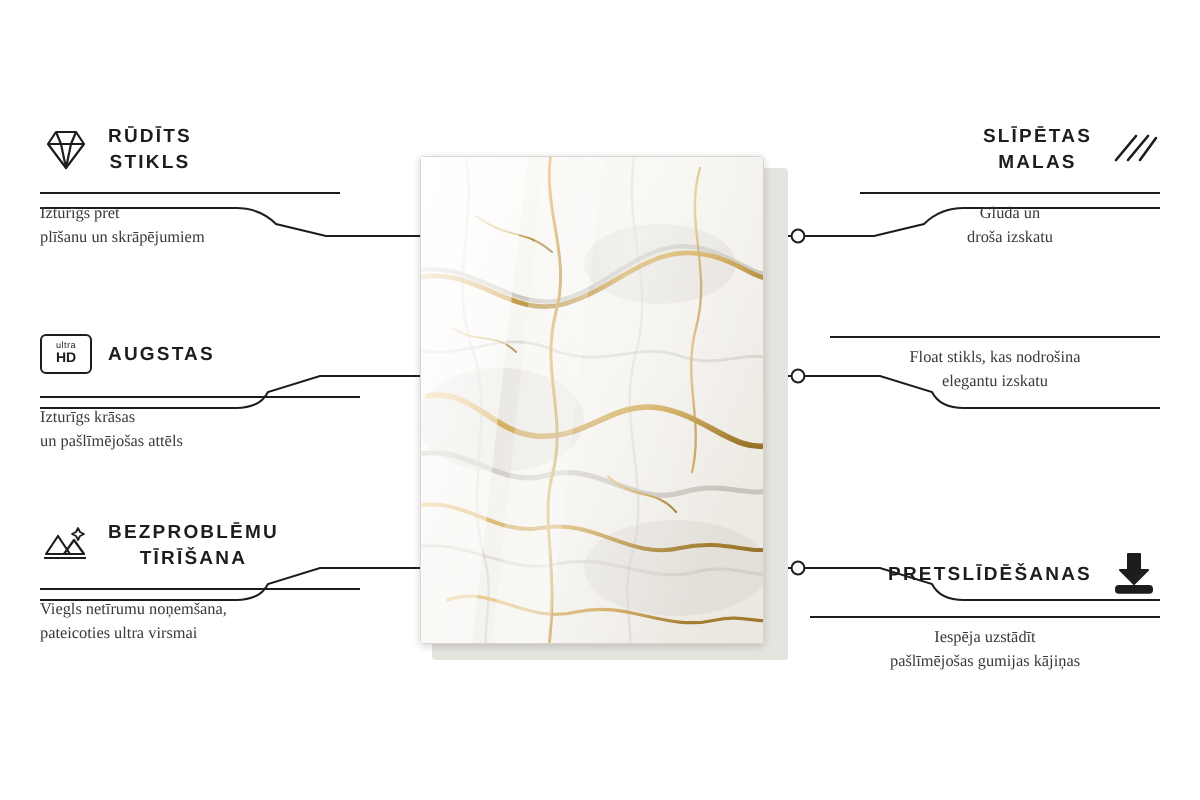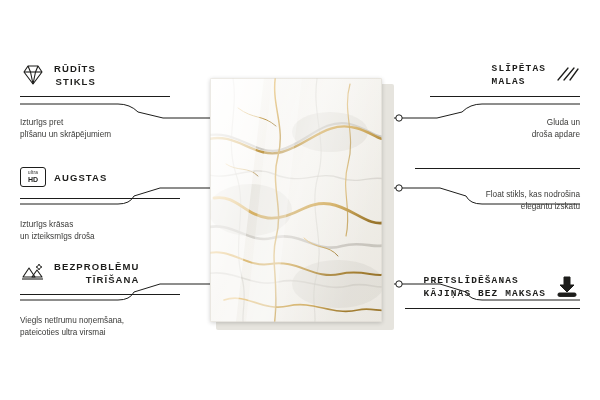--- a/index.html
+++ b/index.html
@@ -50,33 +50,34 @@
   }
   .feat.right .head { justify-content: flex-end; }
   .feat .title {
     font-size: 9.5px;
     font-weight: bold;
     letter-spacing: 1.1px;
     color: #1d1d1b;
     line-height: 13px;
     text-transform: uppercase;
   }
-  .feat.left .title { text-align: right; }
-  .feat.right .title { text-align: left; font-family: Liberation Mono, monospace; }
+  .feat.left .title { text-align: center; }
+  .feat.right .title { text-align: center; }
   .feat .rule {
     height: 1px; background: #1d1d1b; margin-top: 6px; width: 100%;
   }
   .feat .desc {
     font-size: 8.2px;
     color: #3a3a38;
     line-height: 12px;
-    margin-top: 20px;
+    margin-top: 4px;
+    font-family: Liberation Serif, serif;
   }
   .feat.left .desc { text-align: left; }
-  .feat.right .desc { text-align: right; }
+  .feat.right .desc { text-align: center; }
 
   .ico { width: 26px; height: 26px; flex: 0 0 26px; }
   .ico svg { display: block; width: 100%; height: 100%; }
 
   .hdbox {
     width: 26px; height: 20px; flex: 0 0 26px;
     border: 1.2px solid #1d1d1b;
     border-radius: 3px;
     display: flex; align-items: center; justify-content: center;
     line-height: 1;
@@ -210,21 +211,21 @@
           <span class="hd-b">HD</span>
         </span>
       </span>
       <span class="title">
         <span>AUGSTAS</span><br>
       </span>
     </div>
     <div class="rule"></div>
     <div class="desc">
       <span>Izturīgs krāsas</span><br>
-      <span>un izteiksmīgs droša</span>
+      <span>un pašlīmējošas attēls</span>
     </div>
   </div>
 
   <div class="feat left" style="left:20px; top:258px; width:160px;">
     <div class="head">
       <span class="ico">
         <svg viewBox="0 0 26 26">
           <g fill="none" stroke="#1d1d1b" stroke-width="1.1" stroke-linejoin="round">
             <path d="M3 17 L9 8 L15 17 Z"></path>
             <path d="M12 17 L17 10 L22 17 Z"></path>
@@ -257,43 +258,46 @@
             <path d="M4 18 L14 6"></path>
             <path d="M10 18 L20 6"></path>
             <path d="M16 18 L24 7"></path>
           </g>
         </svg>
       </span>
     </div>
     <div class="rule"></div>
     <div class="desc">
       <span>Gluda un</span><br>
-      <span>droša apdare</span>
+      <span>droša izskatu</span>
     </div>
   </div>
 
   <div class="feat right" style="right:20px; top:162px; width:165px;">
     <div class="rule"></div>
     <div class="desc">
       <span>Float stikls, kas nodrošina</span><br>
       <span>elegantu izskatu</span>
     </div>
   </div>
 
   <div class="feat right" style="right:20px; top:272px; width:175px;">
     <div class="head">
       <span class="title">
         <span>PRETSLĪDĒŠANAS</span><br>
-        <span>KĀJIŅAS BEZ MAKSAS</span>
       </span>
       <span class="ico">
         <svg viewBox="0 0 26 26">
           <g fill="#1d1d1b" stroke="#1d1d1b" stroke-width="1" stroke-linejoin="round">
             <path d="M10 3 H16 V11 H20 L13 18 L6 11 H10 Z"></path>
             <rect x="4" y="19" width="18" height="3.4" rx="1.4"></rect>
           </g>
         </svg>
       </span>
     </div>
     <div class="rule"></div>
+    <div class="desc">
+      <span>Iespēja uzstādīt</span><br>
+      <span>pašlīmējošas gumijas kājiņas</span>
+    </div>
   </div>
 
 </div>
 
 </body></html>

